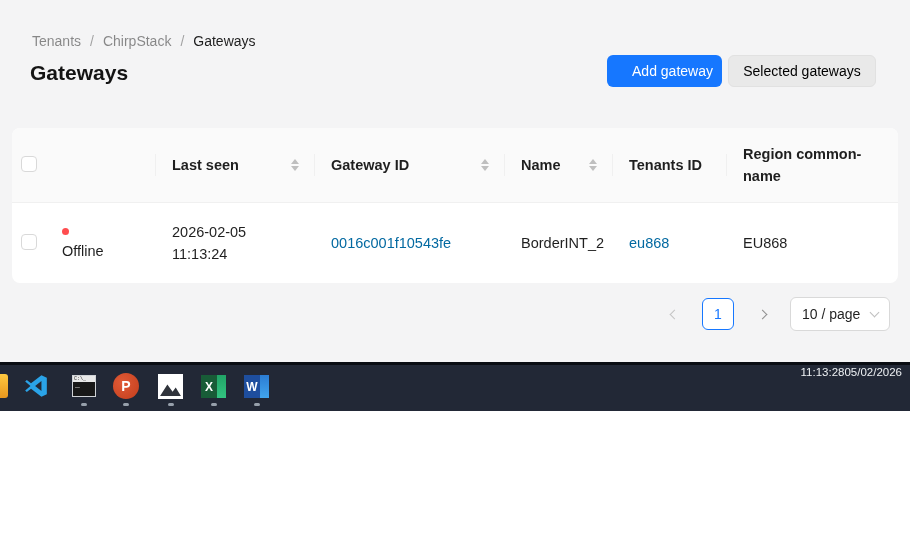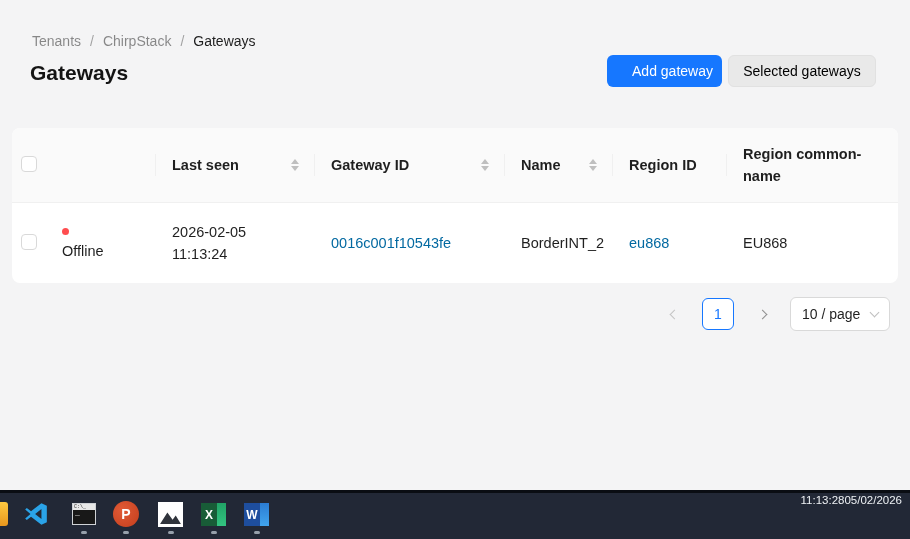--- a/index.html
+++ b/index.html
@@ -1,18 +1,18 @@
 <!DOCTYPE html>
 <html><head>
 <meta charset="utf-8">
 <style>
   * { margin:0; padding:0; box-sizing:border-box; }
   html,body { width:910px; height:539px; }
   body { font-family:"Liberation Sans", sans-serif; }
-  .screen { position:relative; width:910px; height:539px; background:#f4f4f5; overflow:hidden; }
+  .screen { position:relative; width:910px; height:411px; background:#f4f4f5; overflow:hidden; }
 
   
   .breadcrumb { position:absolute; left:32px; top:33px; font-size:14px; display:flex; gap:9px; align-items:center; color:rgba(0,0,0,0.45); }
   .breadcrumb .crumb { color:rgba(0,0,0,0.45); cursor:pointer; }
   .breadcrumb .sep { color:rgba(0,0,0,0.35); }
   .breadcrumb .current { color:rgba(0,0,0,0.88); }
   .page-title { position:absolute; left:30px; top:61px; font-size:21px; font-weight:bold; color:#141414; }
 
   
   .btn { position:absolute; top:55px; height:32px; border:none; border-radius:6px; font-size:14px; font-family:"Liberation Sans", sans-serif; cursor:pointer; }
@@ -110,21 +110,21 @@
           </span>
       </div>
       <div class="th sortable divider">
         <span>Name</span>
         <span class="sorter">
             <i class="caret-up"></i>
             <i class="caret-down"></i>
           </span>
       </div>
       <div class="th divider">
-        <span>Region ID</span>
+        <span>Tenants ID</span>
       </div>
       <div class="th wrapcell">
         <span>Region common-name</span>
       </div>
     </div>
 
     <div class="trow">
       <div class="td td-check">
         <span class="checkbox"></span>
       </div>

